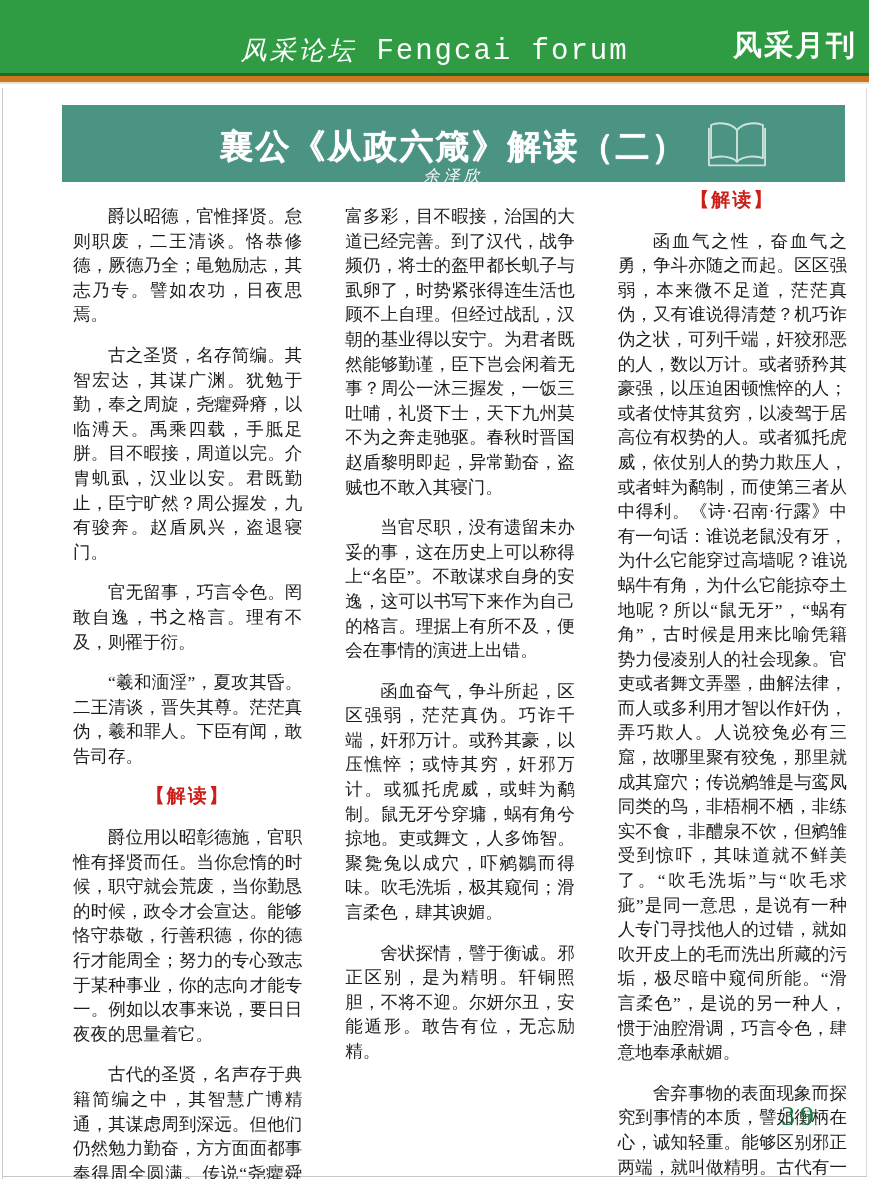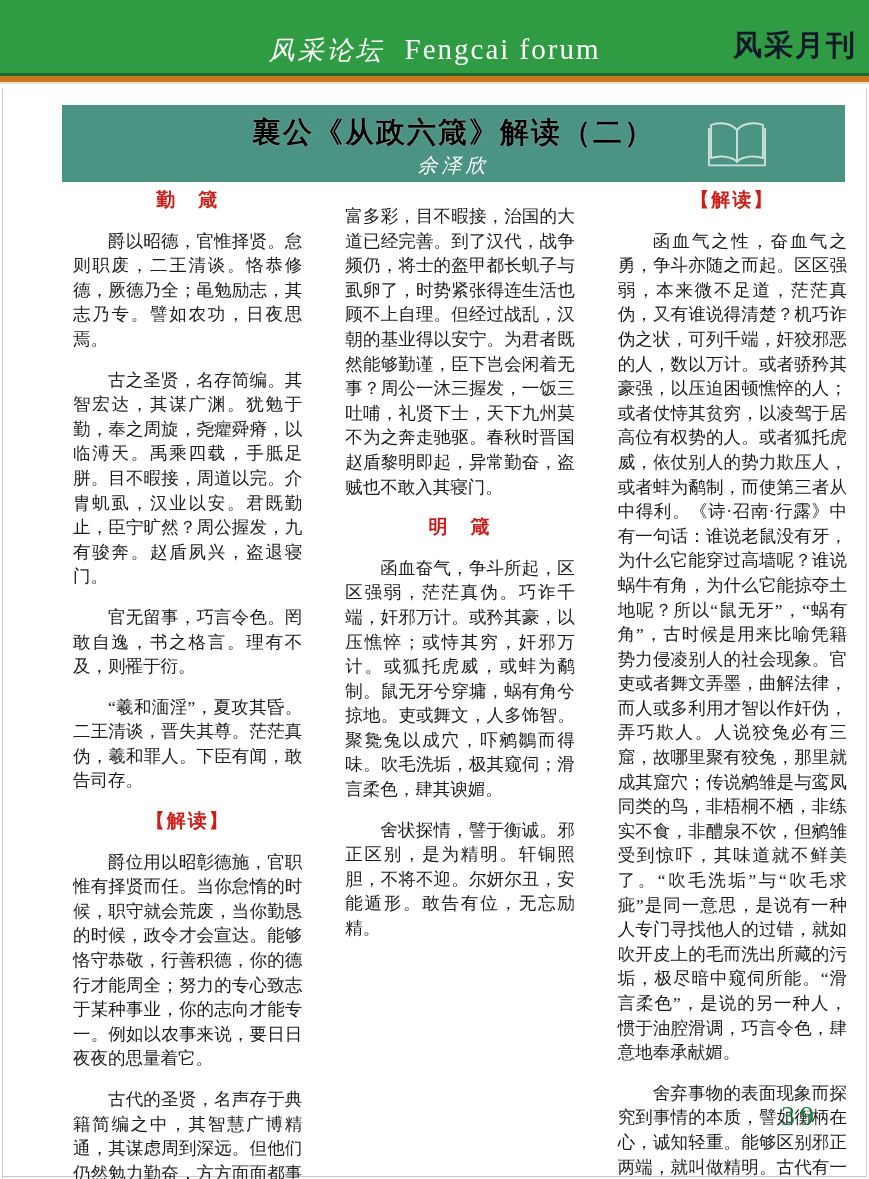--- a/index.html
+++ b/index.html
@@ -3,39 +3,39 @@
 <meta charset="utf-8">
 <style>
   html,body{margin:0;padding:0;background:#ffffff;}
   .page{position:relative;width:869px;height:1179px;background:#ffffff;overflow:hidden;
         font-family:"Liberation Serif","DejaVu Serif",serif;color:#1c1c1c;}
 
   
   .masthead{position:absolute;left:0;top:0;width:869px;height:73px;background:#2f9b42;}
   .mast-center{position:absolute;left:50%;transform:translateX(-50%);bottom:5px;color:#ffffff;white-space:nowrap;}
   .cn-script{font-size:26px;font-style:italic;font-family:"DejaVu Serif",serif;margin-right:20px;letter-spacing:3px;}
-  .mast-en{font-size:29px;font-family:Liberation Serif, serif;font-weight:400;letter-spacing:2px;}
-  .mast-right{position:absolute;right:12px;bottom:7px;color:#0f172a;font-size:29px;font-weight:bold;
+  .mast-en{font-size:29px;font-family:Liberation Mono, monospace;font-weight:400;letter-spacing:2px;}
+  .mast-right{position:absolute;right:12px;bottom:7px;color:#ffffff;font-size:29px;font-weight:bold;
               font-family:"Liberation Sans","DejaVu Sans",sans-serif;letter-spacing:2px;}
   .stripe{position:absolute;left:0;width:869px;}
   .stripe-dark{top:73px;height:3px;background:#1d6b2d;}
   .stripe-orange{top:76px;height:6px;background:#c9781e;}
   .stripe-tan{top:82px;height:2px;background:#e8e0cc;}
 
   
   .edge-left{position:absolute;left:2px;top:88px;bottom:0;width:1px;background:#c6ccc8;}
   .edge-right{position:absolute;right:2px;top:88px;bottom:2px;width:1px;background:#d6dad7;}
   .edge-bottom{position:absolute;left:2px;right:2px;bottom:2px;height:1px;background:#c6cbc8;}
 
   
   .banner{position:absolute;left:62px;top:105px;width:783px;height:77px;background:#4b9383;text-align:center;}
-  .banner-title{margin:8px 0 0;font-size:29px;line-height:38px;font-weight:bold;color:#000000;
+  .banner-title{margin:22px 0 0;font-size:34px;line-height:38px;font-weight:bold;color:#ffffff;
                 font-family:"Liberation Sans","DejaVu Sans",sans-serif;letter-spacing:2px;
                 text-shadow:0 0 1px #ffffff;}
-  .banner-author{margin-top:1px;color:#ffffff;font-size:20px;font-style:italic;letter-spacing:4px;}
+  .banner-author{margin-top:1px;color:#ffffff;font-size:16px;font-style:italic;letter-spacing:4px;}
   .book-icon{position:absolute;right:72px;top:7px;width:72px;height:62px;display:block;}
 
   
   .cols{position:absolute;left:57px;top:188px;width:806px;display:flex;gap:11px;}
   .col{width:268px;font-size:17.5px;line-height:24.6px;text-align:justify;text-justify:inter-ideograph;}
   .col p{margin:16px;text-align:justify;text-justify:inter-ideograph;word-break:break-all;}
   .col p.ind{text-indent:2em;}
   .sec{margin:0;text-align:center;color:#cd1f1a;font-size:19px;font-weight:bold;line-height:24.6px;letter-spacing:2px;}
 
   .pageno{position:absolute;left:781px;top:1100px;font-size:28px;color:#15803d;letter-spacing:5px;}
@@ -66,32 +66,31 @@
       <g fill="none" stroke="#cfe2da" stroke-width="2.6" stroke-linejoin="round" stroke-linecap="round">
         <path d="M11 20 V71 H89 V20"></path>
         <path d="M50 22 C41 11 22 11 14 15 V61 C24 57 42 58 50 66 C58 58 76 57 86 61 V15 C78 11 59 11 50 22 Z"></path>
         <line x1="50" y1="22" x2="50" y2="66"></line>
       </g>
     </svg>
   </section>
 
   <main class="cols">
     <div class="col">
-      <h3 class="sec">勤　箴</h3>
       <p class="ind">爵以昭德，官惟择贤。怠则职废，二王清谈。恪恭修德，厥德乃全；黾勉励志，其志乃专。譬如农功，日夜思焉。</p>
       <p class="ind">古之圣贤，名存简编。其智宏达，其谋广渊。犹勉于勤，奉之周旋，尧癯舜瘠，以临溥天。禹乘四载，手胝足胼。目不暇接，周道以完。介胄虮虱，汉业以安。君既勤止，臣宁旷然？周公握发，九有骏奔。赵盾夙兴，盗退寝门。</p>
       <p class="ind">官无留事，巧言令色。罔敢自逸，书之格言。理有不及，则罹于衍。</p>
       <p class="ind">“羲和湎淫”，夏攻其昏。二王清谈，晋失其尊。茫茫真伪，羲和罪人。下臣有闻，敢告司存。</p>
       <h3 class="sec">【解读】</h3>
       <p class="ind">爵位用以昭彰德施，官职惟有择贤而任。当你怠惰的时候，职守就会荒废，当你勤恳的时候，政令才会宣达。能够恪守恭敬，行善积德，你的德行才能周全；努力的专心致志于某种事业，你的志向才能专一。例如以农事来说，要日日夜夜的思量着它。</p>
       <p class="ind">古代的圣贤，名声存于典籍简编之中，其智慧广博精通，其谋虑周到深远。但他们仍然勉力勤奋，方方面面都事奉得周全圆满。传说“尧癯舜瘠”，是说唐尧和虞舜面目清癯，身形瘦瘠，如此勤劳政事，所以能君临普天之下。相传“禹乘四载”，是说大禹为了治水，随着山势砍除树木，乘坐四种不同的交通工具，山行乘舆，泥行乘橇，陆行乘车，水行乘舟，以致手足都磨起老茧。到了周代，这些上世的传说都有历史记载下来，丰</p>
     </div>
     <div class="col">
       <p>富多彩，目不暇接，治国的大道已经完善。到了汉代，战争频仍，将士的盔甲都长虮子与虱卵了，时势紧张得连生活也顾不上自理。但经过战乱，汉朝的基业得以安宁。为君者既然能够勤谨，臣下岂会闲着无事？周公一沐三握发，一饭三吐哺，礼贤下士，天下九州莫不为之奔走驰驱。春秋时晋国赵盾黎明即起，异常勤奋，盗贼也不敢入其寝门。</p>
-      <h3 class="sec">明　箴</h3>
+      <p class="ind">当官尽职，没有遗留未办妥的事，这在历史上可以称得上“名臣”。不敢谋求自身的安逸，这可以书写下来作为自己的格言。理据上有所不及，便会在事情的演进上出错。</p>
       <p class="ind">函血奋气，争斗所起，区区强弱，茫茫真伪。巧诈千端，奸邪万计。或矜其豪，以压憔悴；或恃其穷，奸邪万计。或狐托虎威，或蚌为鹬制。鼠无牙兮穿墉，蜗有角兮掠地。吏或舞文，人多饰智。聚毚兔以成穴，吓鹓鶵而得味。吹毛洗垢，极其窥伺；滑言柔色，肆其谀媚。</p>
       <p class="ind">舍状探情，譬于衡诚。邪正区别，是为精明。轩铜照胆，不将不迎。尔妍尔丑，安能遁形。敢告有位，无忘励精。</p>
     </div>
     <div class="col">
       <h3 class="sec">【解读】</h3>
       <p class="ind">函血气之性，奋血气之勇，争斗亦随之而起。区区强弱，本来微不足道，茫茫真伪，又有谁说得清楚？机巧诈伪之状，可列千端，奸狡邪恶的人，数以万计。或者骄矜其豪强，以压迫困顿憔悴的人；或者仗恃其贫穷，以凌驾于居高位有权势的人。或者狐托虎威，依仗别人的势力欺压人，或者蚌为鹬制，而使第三者从中得利。《诗·召南·行露》中有一句话：谁说老鼠没有牙，为什么它能穿过高墙呢？谁说蜗牛有角，为什么它能掠夺土地呢？所以“鼠无牙”，“蜗有角”，古时候是用来比喻凭籍势力侵凌别人的社会现象。官吏或者舞文弄墨，曲解法律，而人或多利用才智以作奸伪，弄巧欺人。人说狡兔必有三窟，故哪里聚有狡兔，那里就成其窟穴；传说鹓雏是与鸾凤同类的鸟，非梧桐不栖，非练实不食，非醴泉不饮，但鹓雏受到惊吓，其味道就不鲜美了。“吹毛洗垢”与“吹毛求疵”是同一意思，是说有一种人专门寻找他人的过错，就如吹开皮上的毛而洗出所藏的污垢，极尽暗中窥伺所能。“滑言柔色”，是说的另一种人，惯于油腔滑调，巧言令色，肆意地奉承献媚。</p>
       <p class="ind">舍弃事物的表面现象而探究到事情的本质，譬如衡柄在心，诚知轻重。能够区别邪正两端，就叫做精明。古代有一种轩辕镜，又叫轩铜，古人认为可以辟邪。所以，有轩铜照胆，就可以无所畏惧。不送往，不迎来，观察一个人的行为举止是美是丑，又怎能隐藏得了？胆敢告诉居官诸位，不要忘记励精图治。</p>
     </div>
   </main>
 

